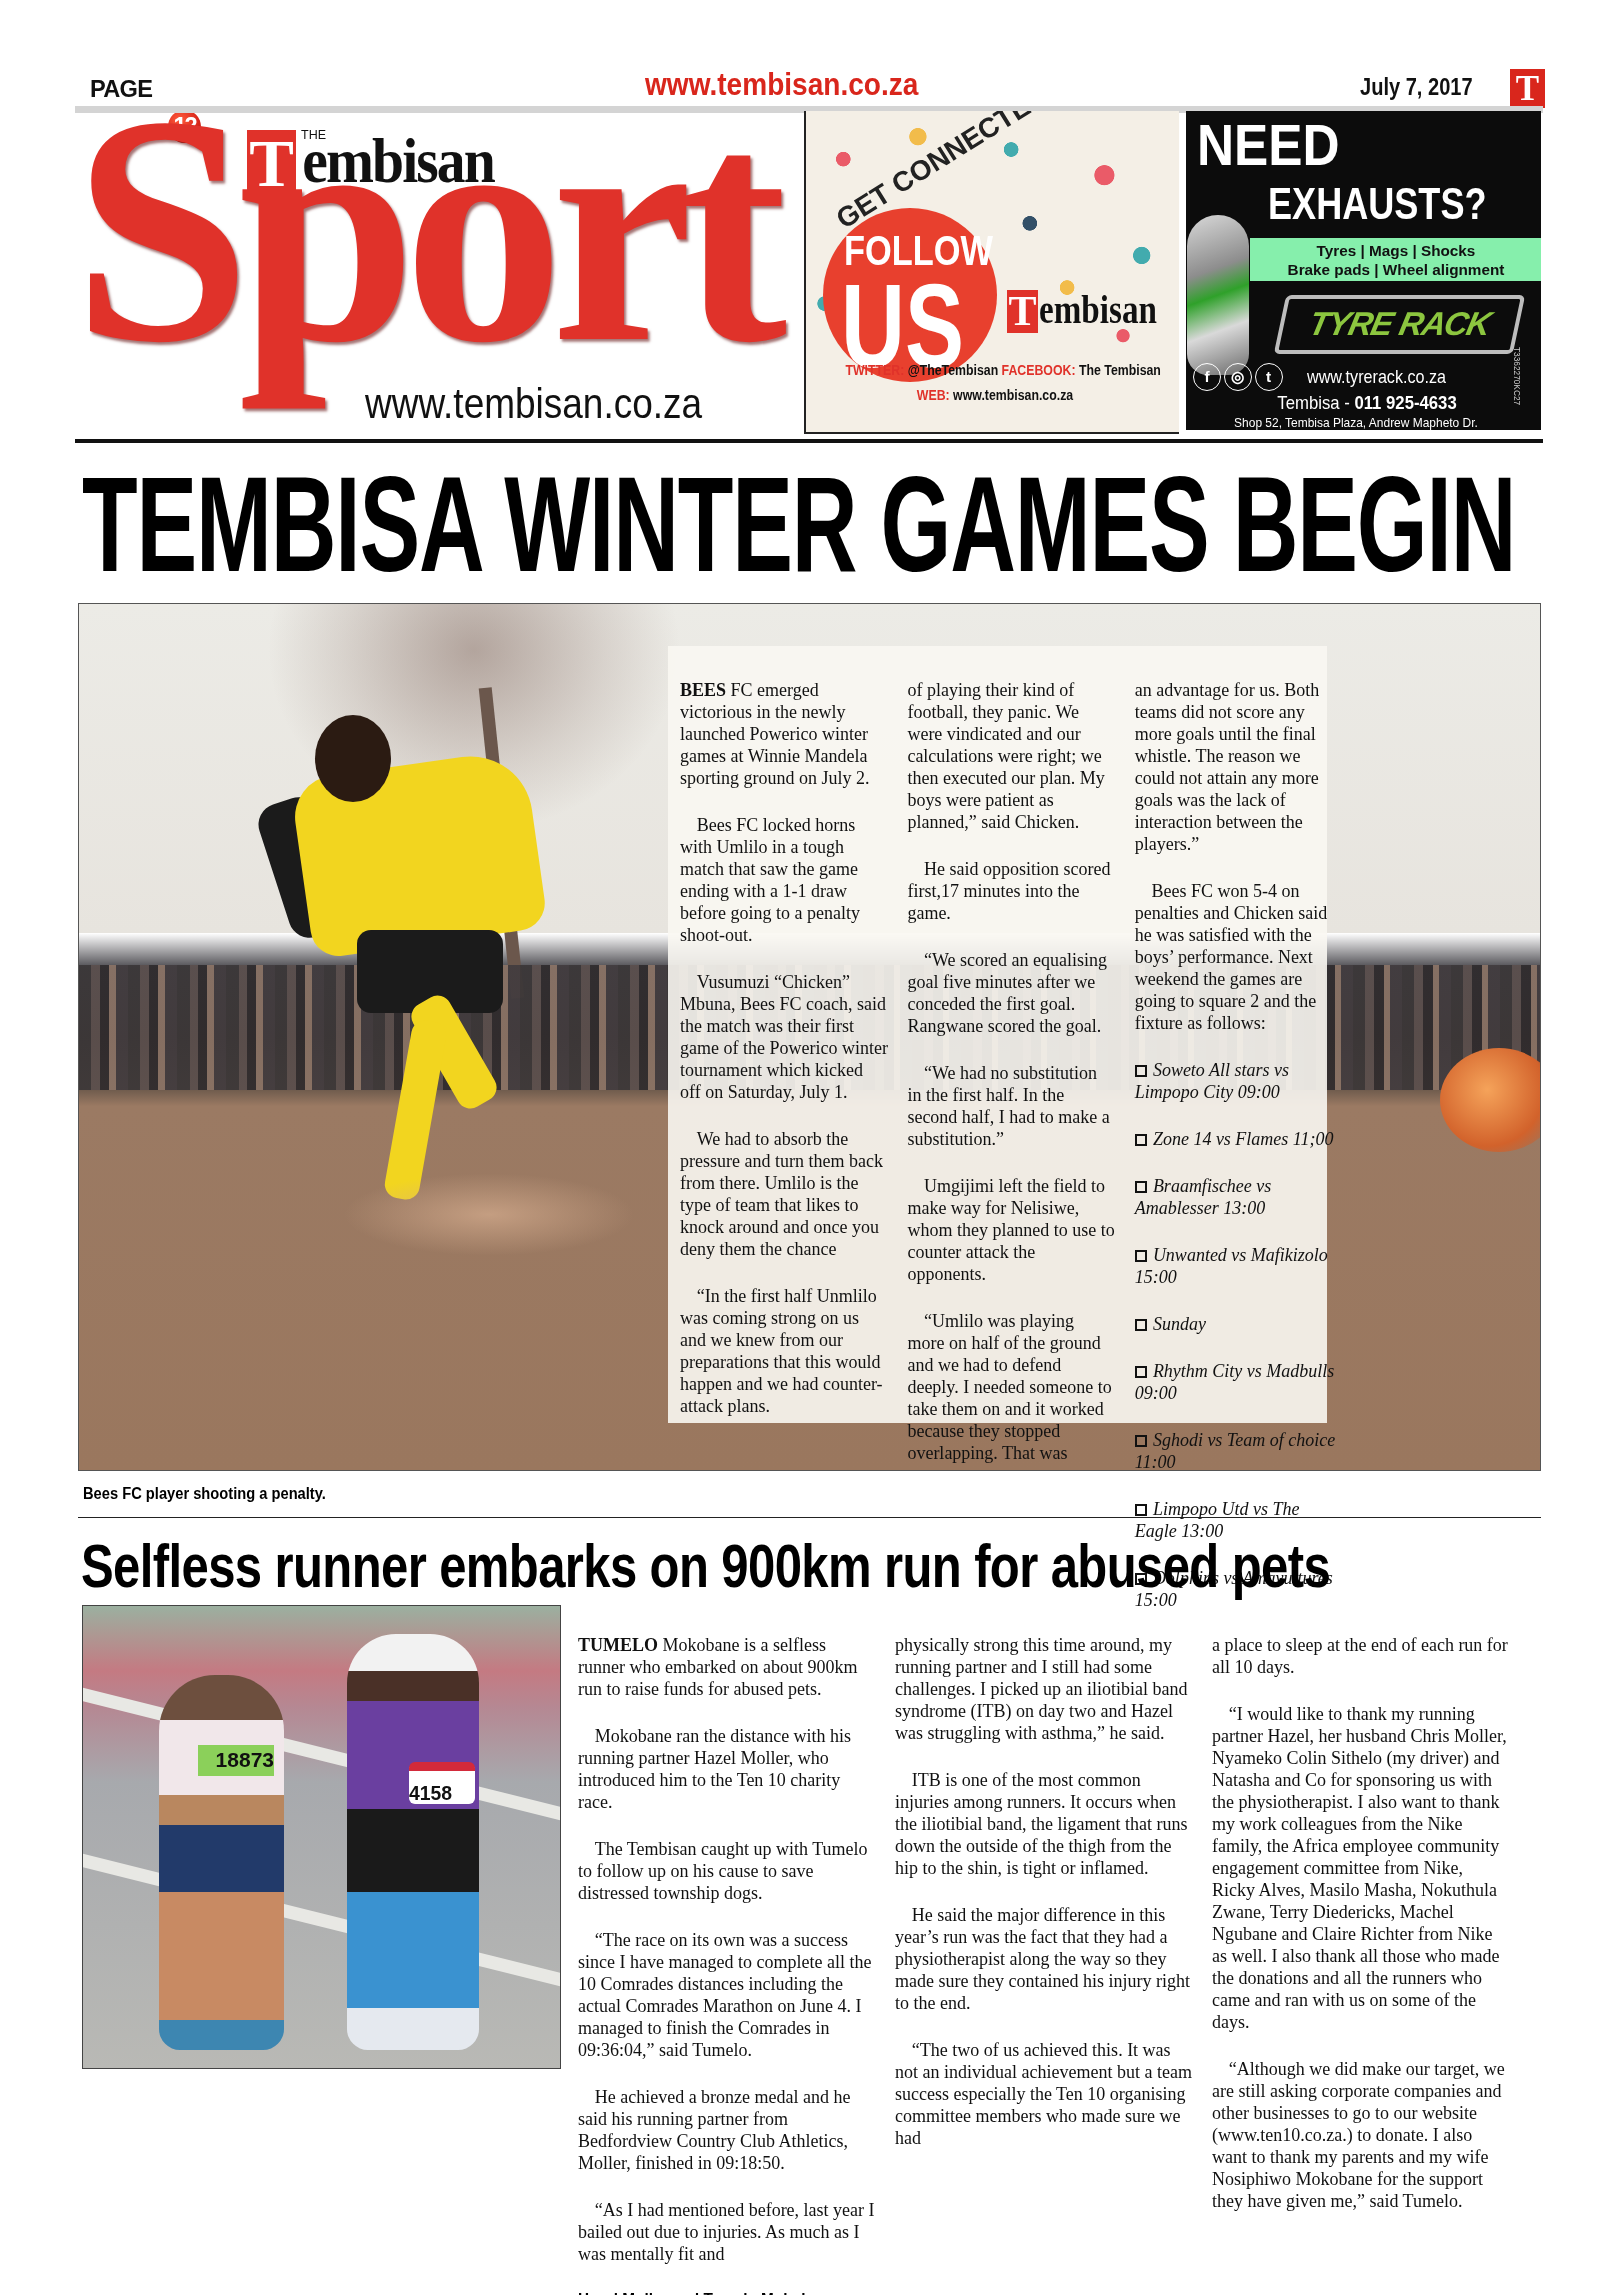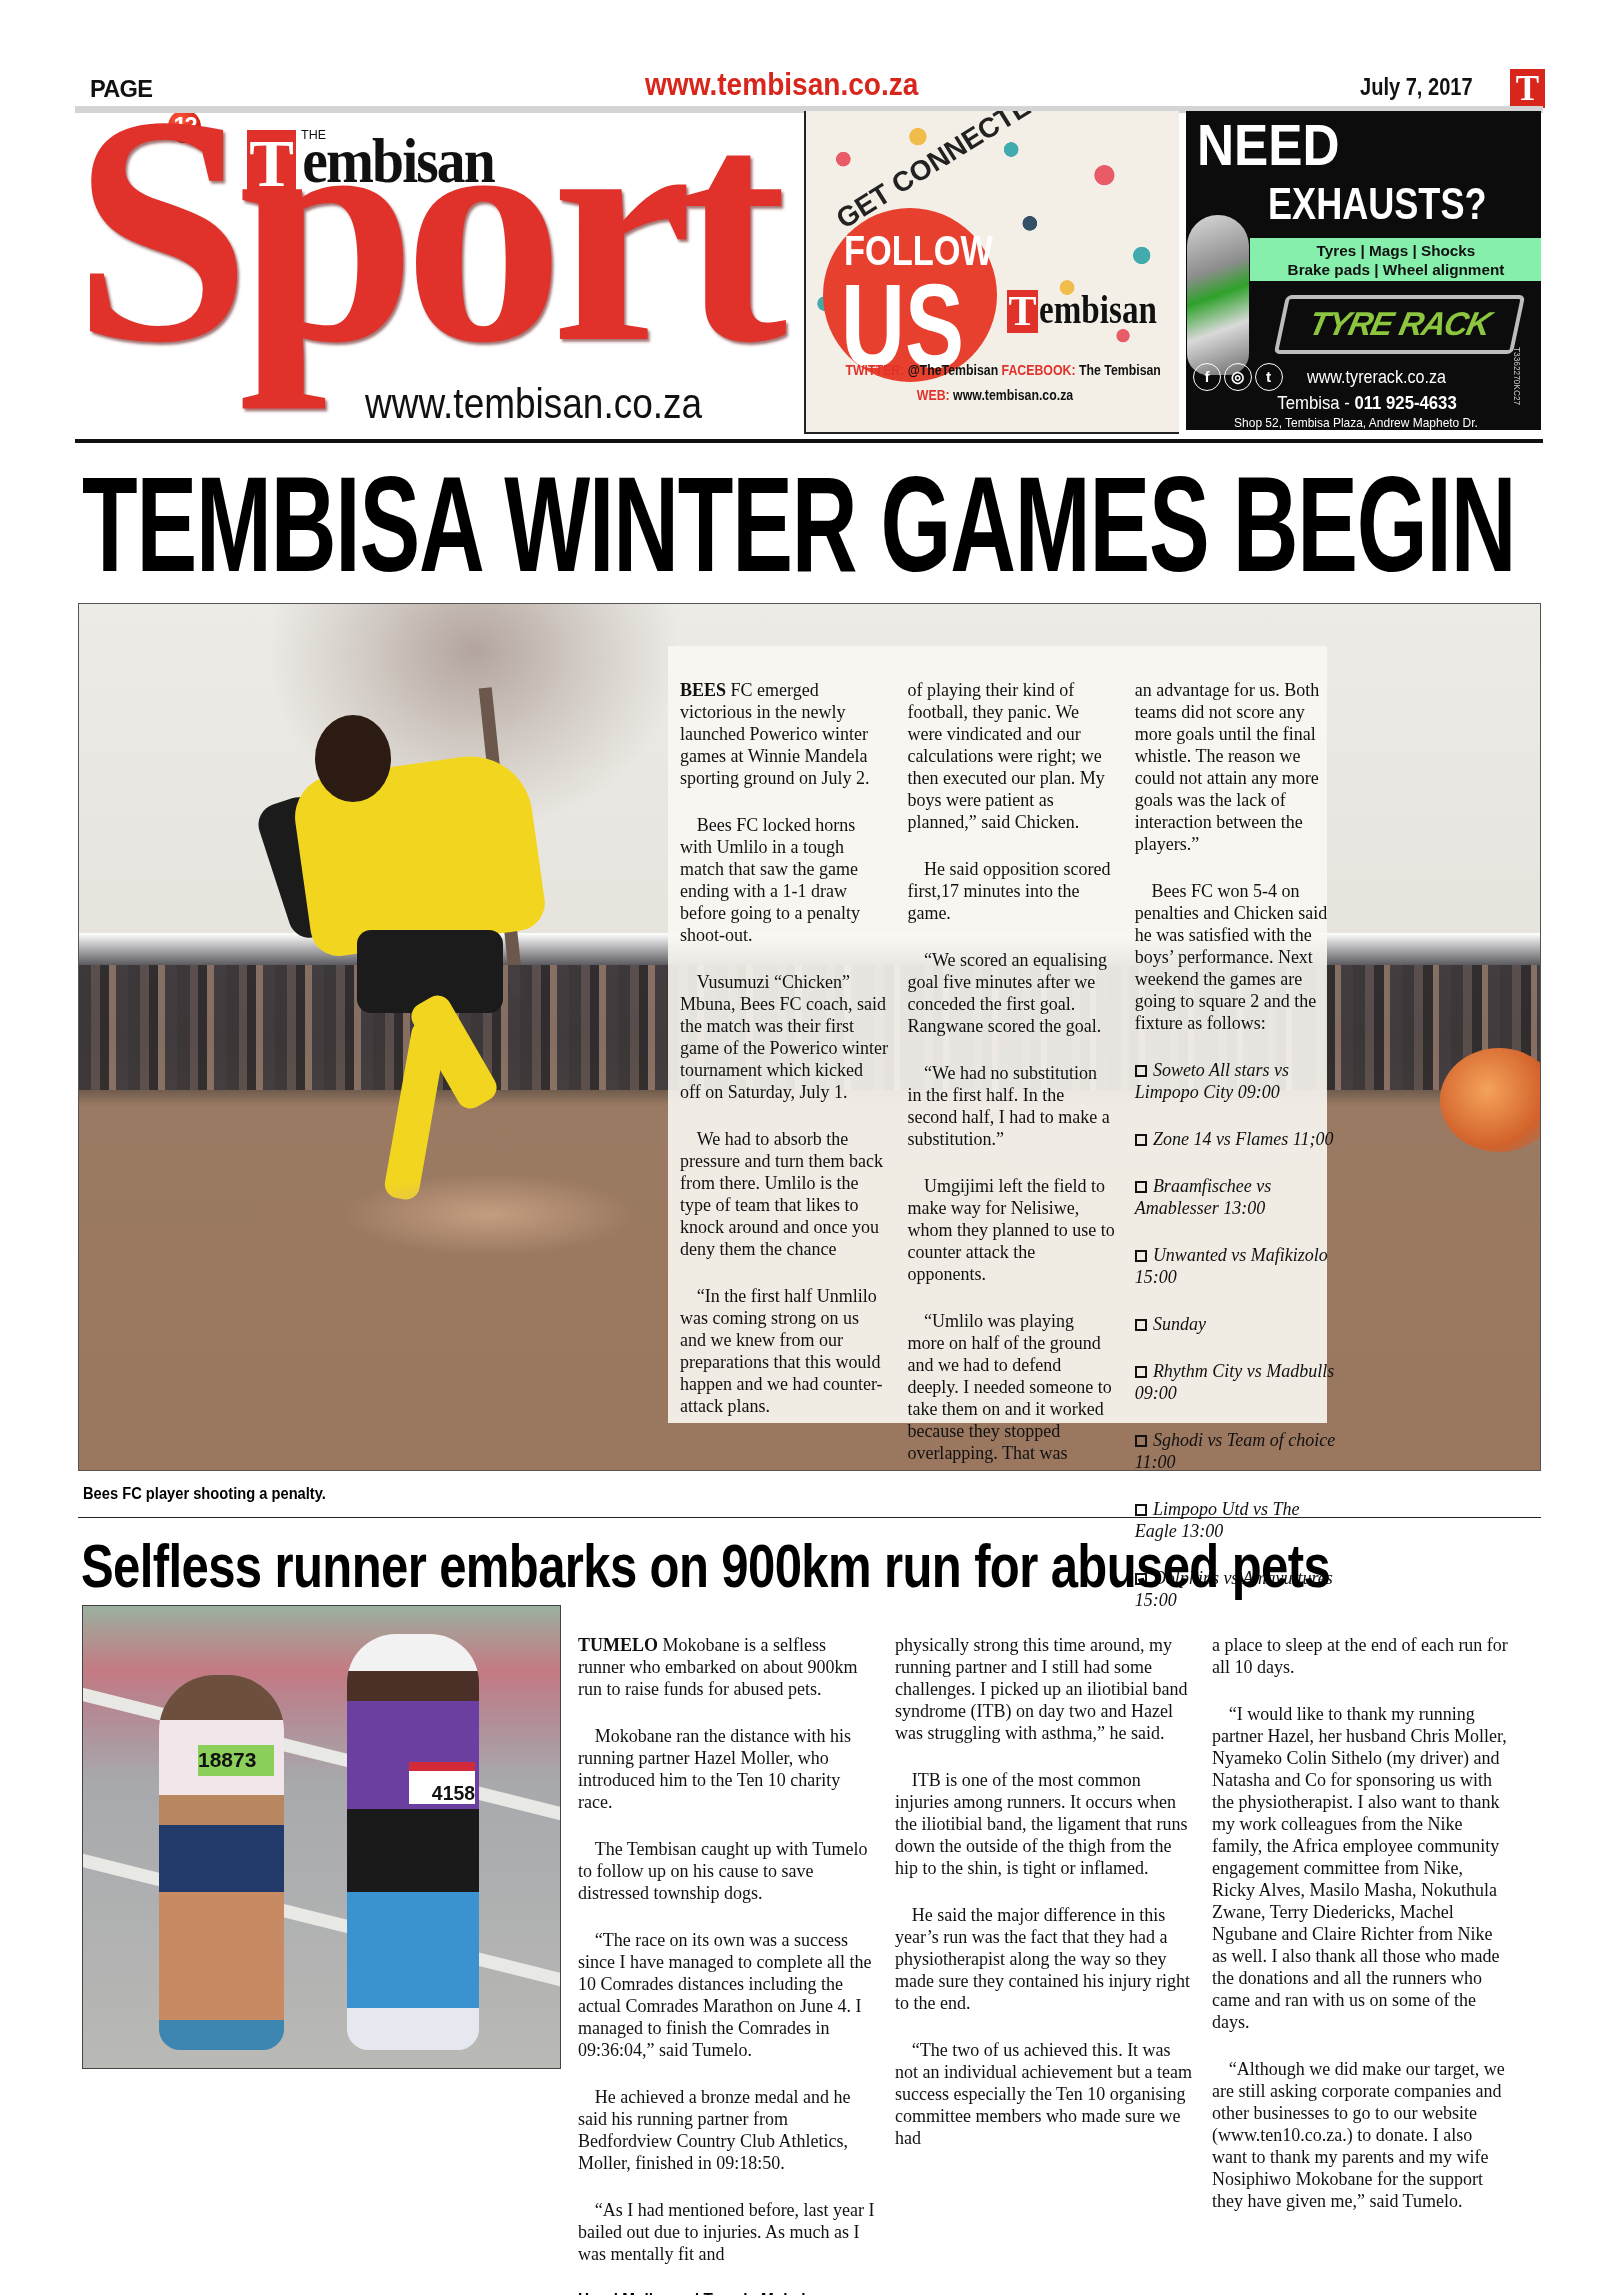--- a/index.html
+++ b/index.html
@@ -97,23 +97,23 @@
   .caption1 { position: absolute; left: 83px; top: 1484px; font-family: "Liberation Sans", sans-serif; font-weight: 700; font-size: 16.7px; color: #000; transform: scaleX(0.88); transform-origin: left; }
   .thin-rule { position: absolute; left: 78px; top: 1517px; width: 1463px; height: 1.4px; background: #222; }
 
   
   .headline2 { position: absolute; left: 81px; top: 1535px; font-family: "Liberation Sans", sans-serif; font-weight: 700; font-size: 57px; line-height: 1; color: #000; white-space: nowrap; transform: scale(0.86, 1.08); transform-origin: left top; letter-spacing: -0.7px; }
 
   .photo2 { position: absolute; left: 82px; top: 1605px; width: 479px; height: 464px; border: 1.4px solid #444; overflow: hidden;
      background: linear-gradient(180deg, #9bb0a0 0%, #c47a82 14%, #b58893 22%, #a7a9ad 38%, #b9b9b5 100%); }
   .photo2 .stripe { position: absolute; left: -28px; width: 625px; height: 12.5px; background: #e8e8e4; transform: rotate(14deg); }
   .photo2 .runner1 { position: absolute; left: 76px; top: 69px; width: 125px; height: 375px; background: linear-gradient(180deg, #6d4f3e 0 12%, #f1e7ea 12% 32%, #b9875f 32% 40%, #223a6a 40% 58%, #c88a63 58% 92%, #3d86b1 92%); border-radius: 56px 56px 21px 21px; }
-  .photo2 .bib1 { position: absolute; left: 115px; top: 139px; width: 76px; height: 30.5px; background: #8bd05a; color: #111; font-family: "Liberation Sans", sans-serif; font-weight: 700; font-size: 21px; line-height: 30.5px; text-align: left; }
+  .photo2 .bib1 { position: absolute; left: 115px; top: 139px; width: 76px; height: 30.5px; background: #8bd05a; color: #111; font-family: "Liberation Sans", sans-serif; font-weight: 700; font-size: 21px; line-height: 30.5px; text-align: right; }
   .photo2 .runner2 { position: absolute; left: 264px; top: 28px; width: 132px; height: 416px; background: linear-gradient(180deg, #f2f2f2 0 9%, #4a3027 9% 16%, #6a3fa0 16% 42%, #1a1a1a 42% 62%, #3a92d0 62% 90%, #e5e9ef 90%); border-radius: 49px 49px 21px 21px; }
-  .photo2 .bib2 { position: absolute; left: 326px; top: 156px; width: 66px; height: 42px; background: #fff; color: #111; font-family: "Liberation Sans", sans-serif; font-weight: 700; font-size: 19.4px; line-height: 44px; text-align: right; border-top: 9.7px solid #d32a3a; }
+  .photo2 .bib2 { position: absolute; left: 326px; top: 156px; width: 66px; height: 42px; background: #fff; color: #111; font-family: "Liberation Sans", sans-serif; font-weight: 700; font-size: 19.4px; line-height: 44px; text-align: left; border-top: 9.7px solid #d32a3a; border-radius: 6px; }
 
   .story2-cols { position: absolute; left: 578px; top: 1609px; width: 968px; display: grid; grid-template-columns: 298px 298px 298px; column-gap: 19px; font-family: "Liberation Serif", serif; font-size: 18px; line-height: 22px; color: #111; }
   .caption2 { margin-top: 23.6px; font-family: "Liberation Sans", sans-serif; font-weight: 700; font-size: 16.7px; line-height: 21px; color: #000; transform: scaleX(0.92); transform-origin: left; }
 </style>
 </head>
 <body>
 
 <div class="topbar">
   <span class="page-label">PAGE</span>
   <span class="page-num">12</span>

